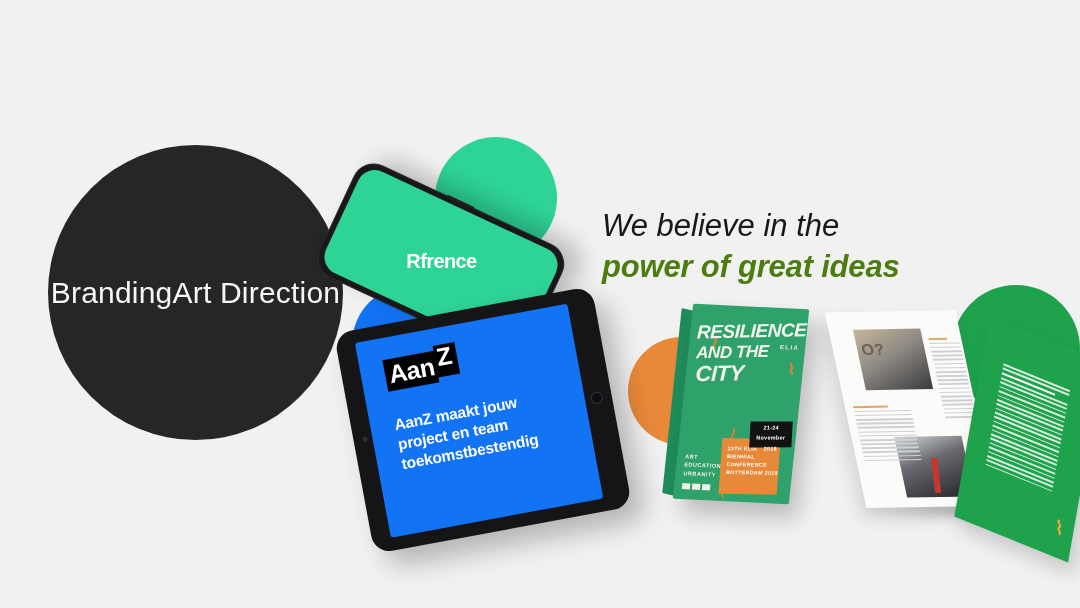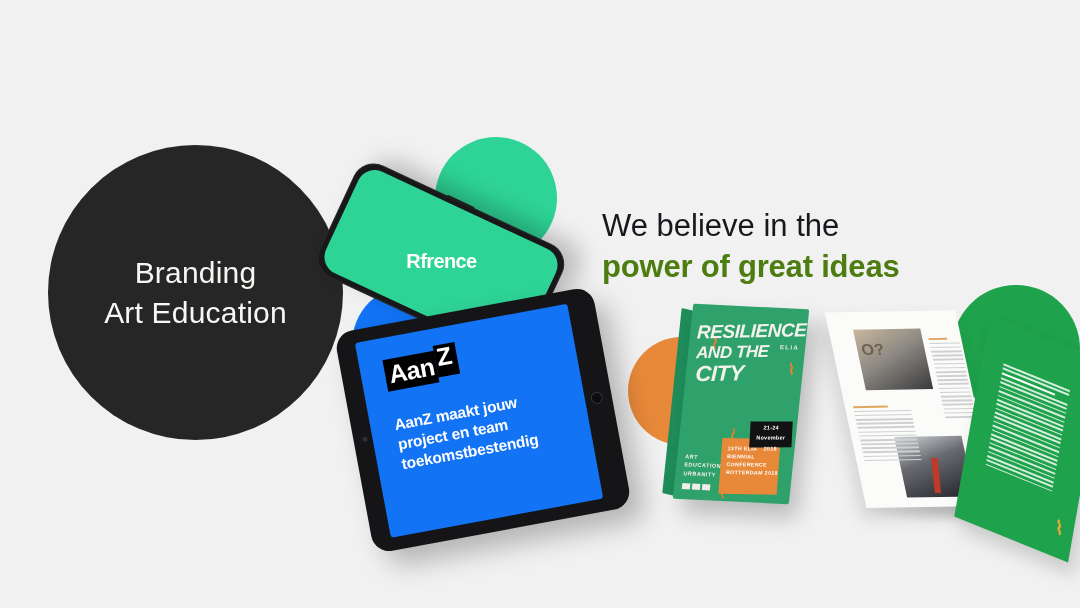--- a/index.html
+++ b/index.html
@@ -9,29 +9,29 @@
     font-family:"Liberation Sans", sans-serif;
     overflow:hidden;
     position:relative;
   }
   .stage{position:absolute;inset:0;}
 
   
   .services-circle{
     position:absolute;left:48px;top:145px;width:295px;height:295px;
     background:#262626;border-radius:50%;
-    display:flex;flex-direction:column;align-items:center;justify-content:center;
+    display:flex;align-items:center;justify-content:center;
   }
   .services-circle .svc{
     color:#f7f6f3;font-size:30px;line-height:40px;font-weight:400;
     letter-spacing:.2px;white-space:nowrap;
   }
 
   
-  .headline{position:absolute;left:602px;top:205px;width:420px;}
+  .headline{position:absolute;left:602px;top:205px;width:420px;font-style:italic;}
   .headline .line1{font-size:31px;line-height:41px;color:#16181c;font-weight:400;}
   .headline .line2{font-size:31px;line-height:41px;color:#4d7c0f;font-weight:700;letter-spacing:-.2px;}
 
   
   .blob{position:absolute;border-radius:50%;}
   .blob-green-mint{left:435px;top:137px;width:122px;height:122px;background:#2ed396;}
   .blob-blue{left:352px;top:285px;width:118px;height:118px;background:#1273f4;}
   .blob-orange{left:628px;top:337px;width:108px;height:108px;background:#e8893a;}
   .blob-green-dark{left:952px;top:285px;width:128px;height:128px;background:#1fa24c;}
 
@@ -183,21 +183,21 @@
     filter:blur(3px);
   }
 </style>
 </head>
 <body>
 
 <div class="stage">
 
   <div class="services-circle">
     <div class="svc">Branding</div>
-    <div class="svc">Art Education</div>
+    <div class="svc">Art Direction</div>
   </div>
 
   <div class="headline">
     <div class="line1">We believe in the</div>
     <div class="line2">power of great ideas</div>
   </div>
 
   <div class="blob blob-green-mint"></div>
   <div class="blob blob-blue"></div>
   <div class="blob blob-orange"></div>

